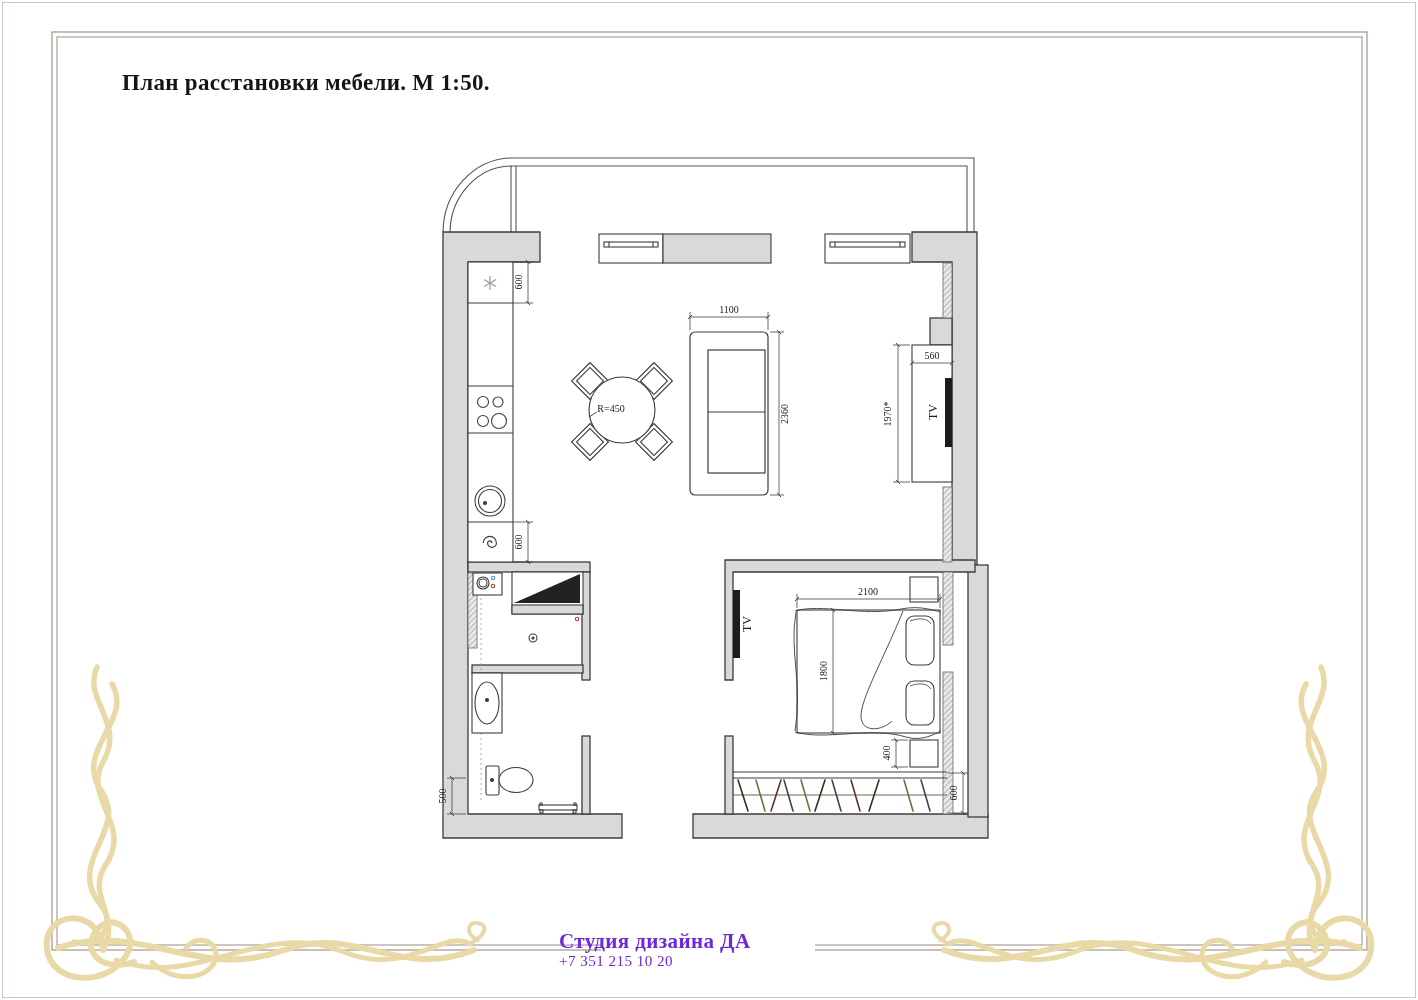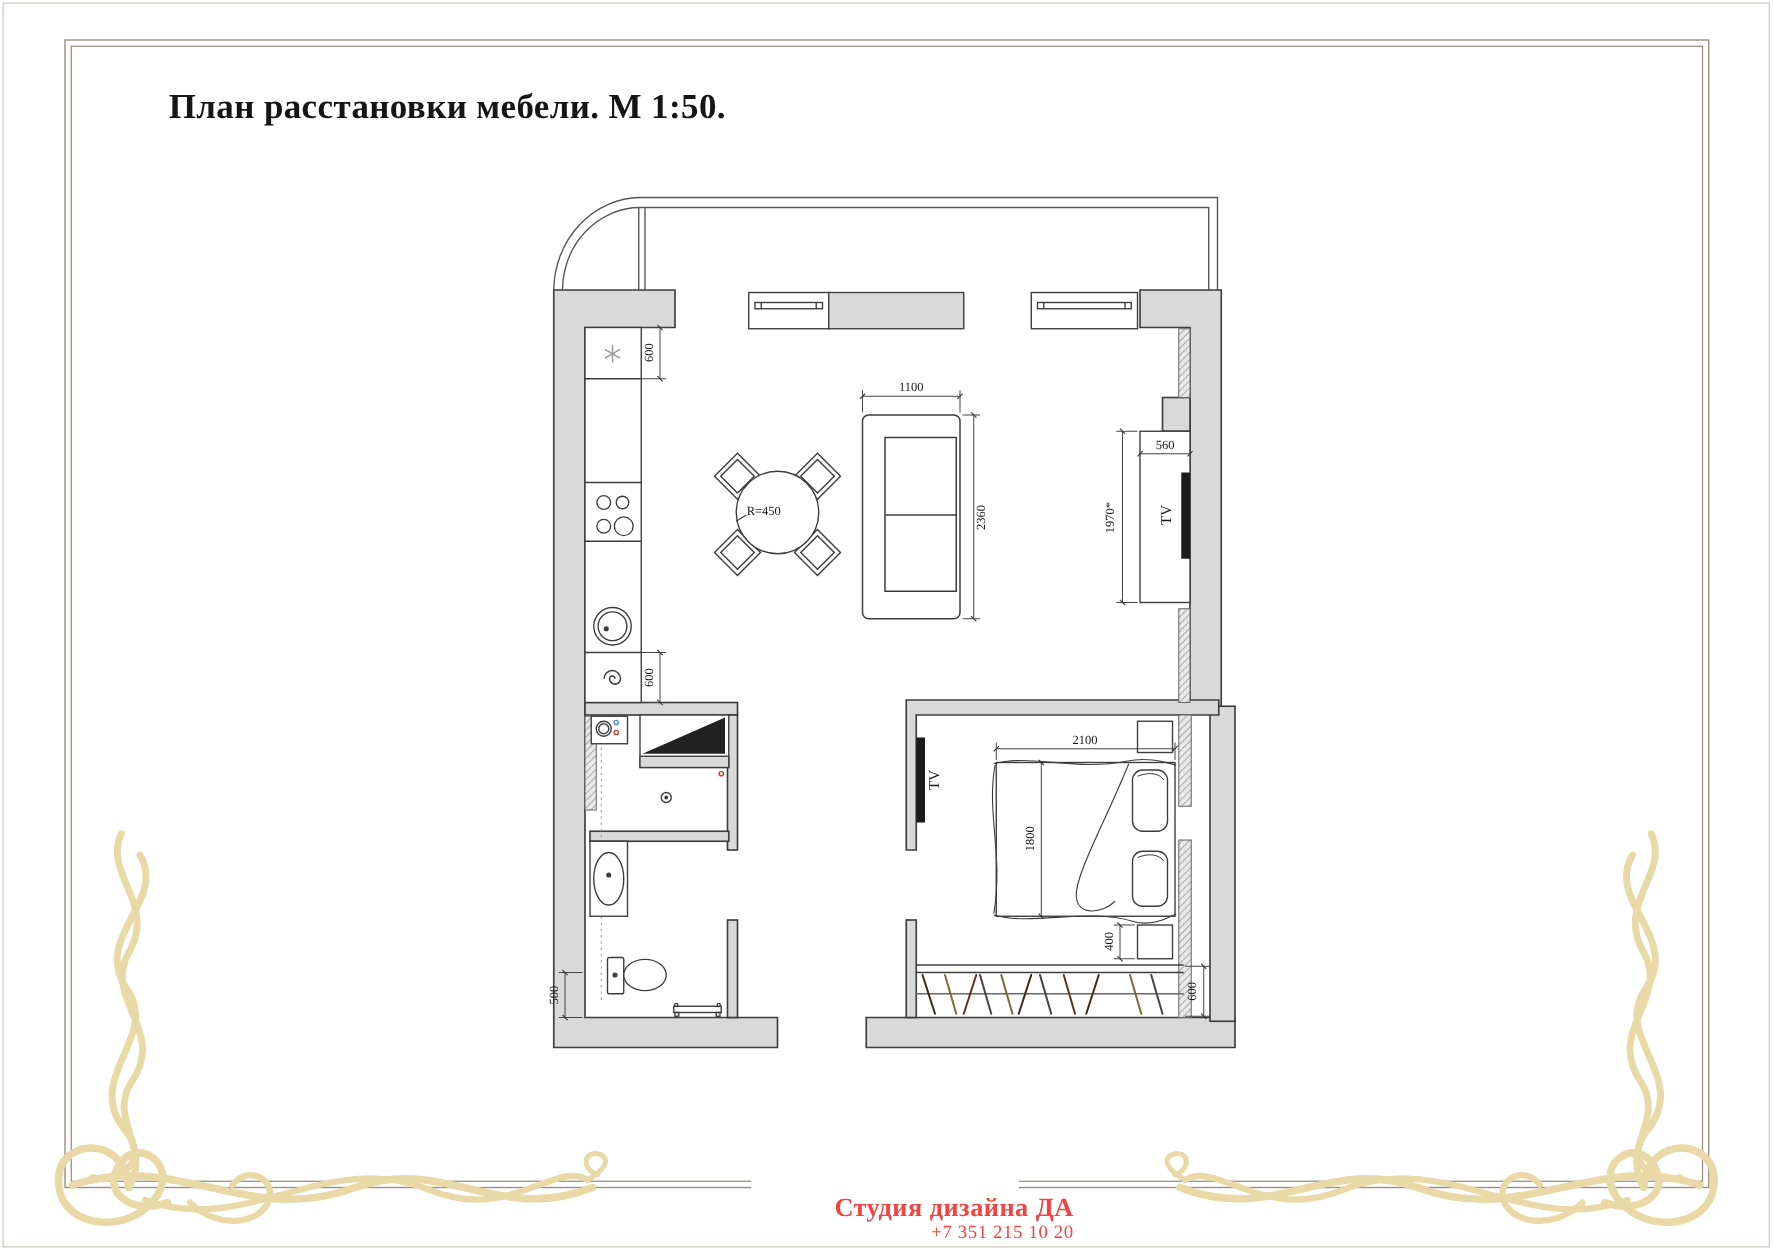--- a/index.html
+++ b/index.html
@@ -1,21 +1,21 @@
 <!DOCTYPE html>
 <html><head>
 <meta charset="utf-8">
 <style>
   html,body{margin:0;padding:0;background:#ffffff;}
   .page{position:relative;width:1418px;height:1000px;background:#ffffff;overflow:hidden;
         font-family:"Liberation Serif",serif;}
   .page svg{position:absolute;left:0;top:0;}
-  .plan-title{position:absolute;left:135px;top:70px;font-size:28px;font-weight:bold;color:#151515;
+  .plan-title{position:absolute;left:122px;top:70px;font-size:23px;font-weight:bold;color:#151515;
               letter-spacing:.3px;white-space:nowrap;}
-  .footer{position:absolute;left:559px;top:929px;width:300px;text-align:right;color:#ef4444;line-height:1.15;margin-top:25px;}
+  .footer{position:absolute;left:559px;top:929px;width:300px;text-align:left;color:#6d28d9;line-height:1.15;}
   .footer .studio{font-size:21px;font-weight:bold;letter-spacing:.4px;}
   .footer .phone{font-size:15px;font-weight:normal;letter-spacing:.5px;}
   text{font-family:"Liberation Serif",serif;fill:#1a1a1a;}
 </style>
 </head>
 <body>
 
 <div class="page">
 
 <svg width="1418" height="1000" viewBox="0 0 1418 1000">

